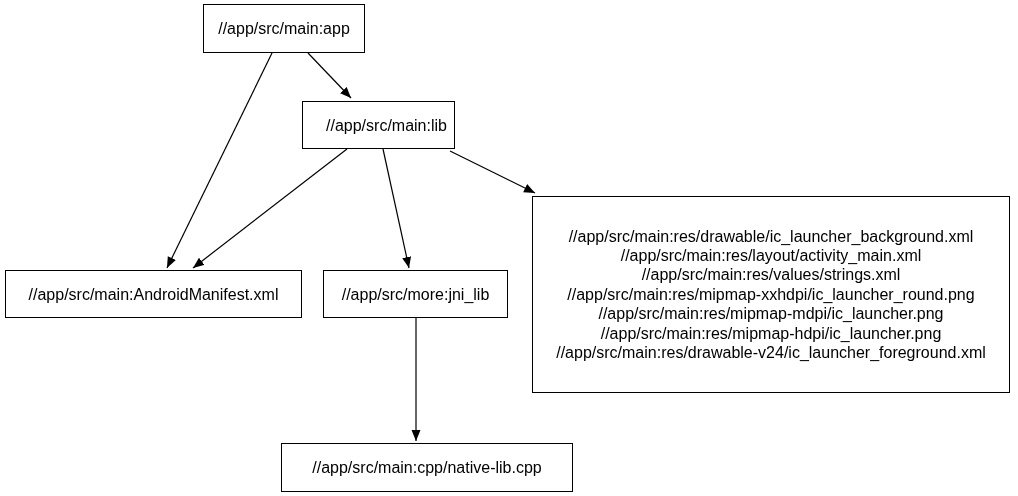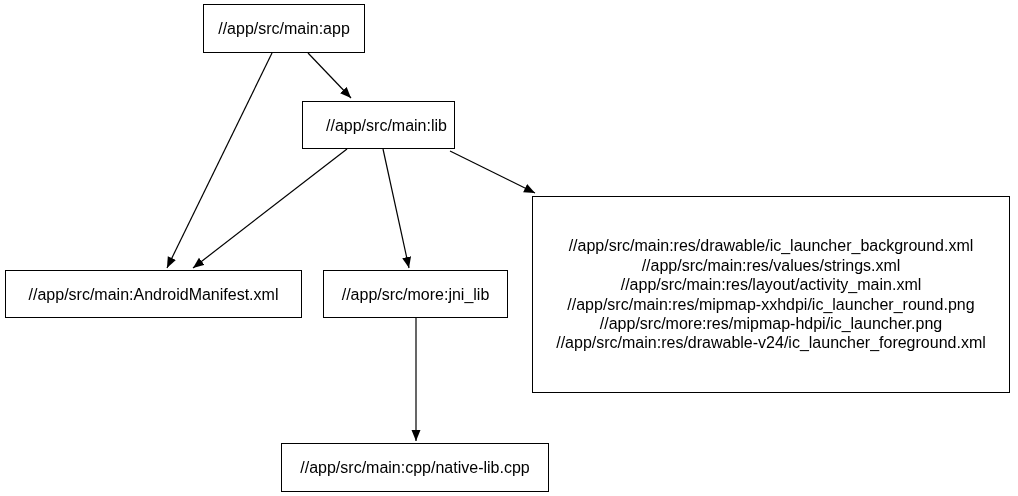--- a/index.html
+++ b/index.html
@@ -37,21 +37,21 @@
     text-align: center;
     font-size: 16px;
     line-height: 19px;
     z-index: 2;
     white-space: nowrap;
   }
   #node-app        { left: 203px; top: 4px;   width: 162px; height: 49px; }
   #node-lib        { left: 302px; top: 101px; width: 153px; height: 48px; padding-left: 16px; }
   #node-manifest   { left: 5px;   top: 270px; width: 297px; height: 48px; align-items: center; }
   #node-jni-lib    { left: 323px; top: 270px; width: 185px; height: 48px; }
-  #node-native-lib { left: 281px; top: 443px; width: 268px; height: 49px; }
+  #node-native-lib { left: 281px; top: 443px; width: 292px; height: 49px; }
   #node-res-group  {
     left: 532px; top: 196px; width: 478px; height: 197px;
     flex-direction: column;
     line-height: 19.4px;
   }
   .res-line { display: block; }
 </style>
 </head>
 <body>
 
@@ -82,24 +82,25 @@
   <div class="node" id="node-manifest">
     <span>//app/src/main:AndroidManifest.xml</span>
   </div>
 
   <div class="node" id="node-jni-lib">
     <span>//app/src/more:jni_lib</span>
   </div>
 
   <div class="node" id="node-res-group">
     <span class="res-line">//app/src/main:res/drawable/ic_launcher_background.xml</span>
+    <span class="res-line">//app/src/main:res/layout/activity_main.xml</span>
     <span class="res-line">//app/src/main:res/values/strings.xml</span>
-    <span class="res-line">//app/src/main:res/layout/activity_main.xml</span>
     <span class="res-line">//app/src/main:res/mipmap-xxhdpi/ic_launcher_round.png</span>
-    <span class="res-line">//app/src/more:res/mipmap-hdpi/ic_launcher.png</span>
+    <span class="res-line">//app/src/main:res/mipmap-mdpi/ic_launcher.png</span>
+    <span class="res-line">//app/src/main:res/mipmap-hdpi/ic_launcher.png</span>
     <span class="res-line">//app/src/main:res/drawable-v24/ic_launcher_foreground.xml</span>
   </div>
 
   <div class="node" id="node-native-lib">
     <span>//app/src/main:cpp/native-lib.cpp</span>
   </div>
 
 </div>
 
 </body></html>

